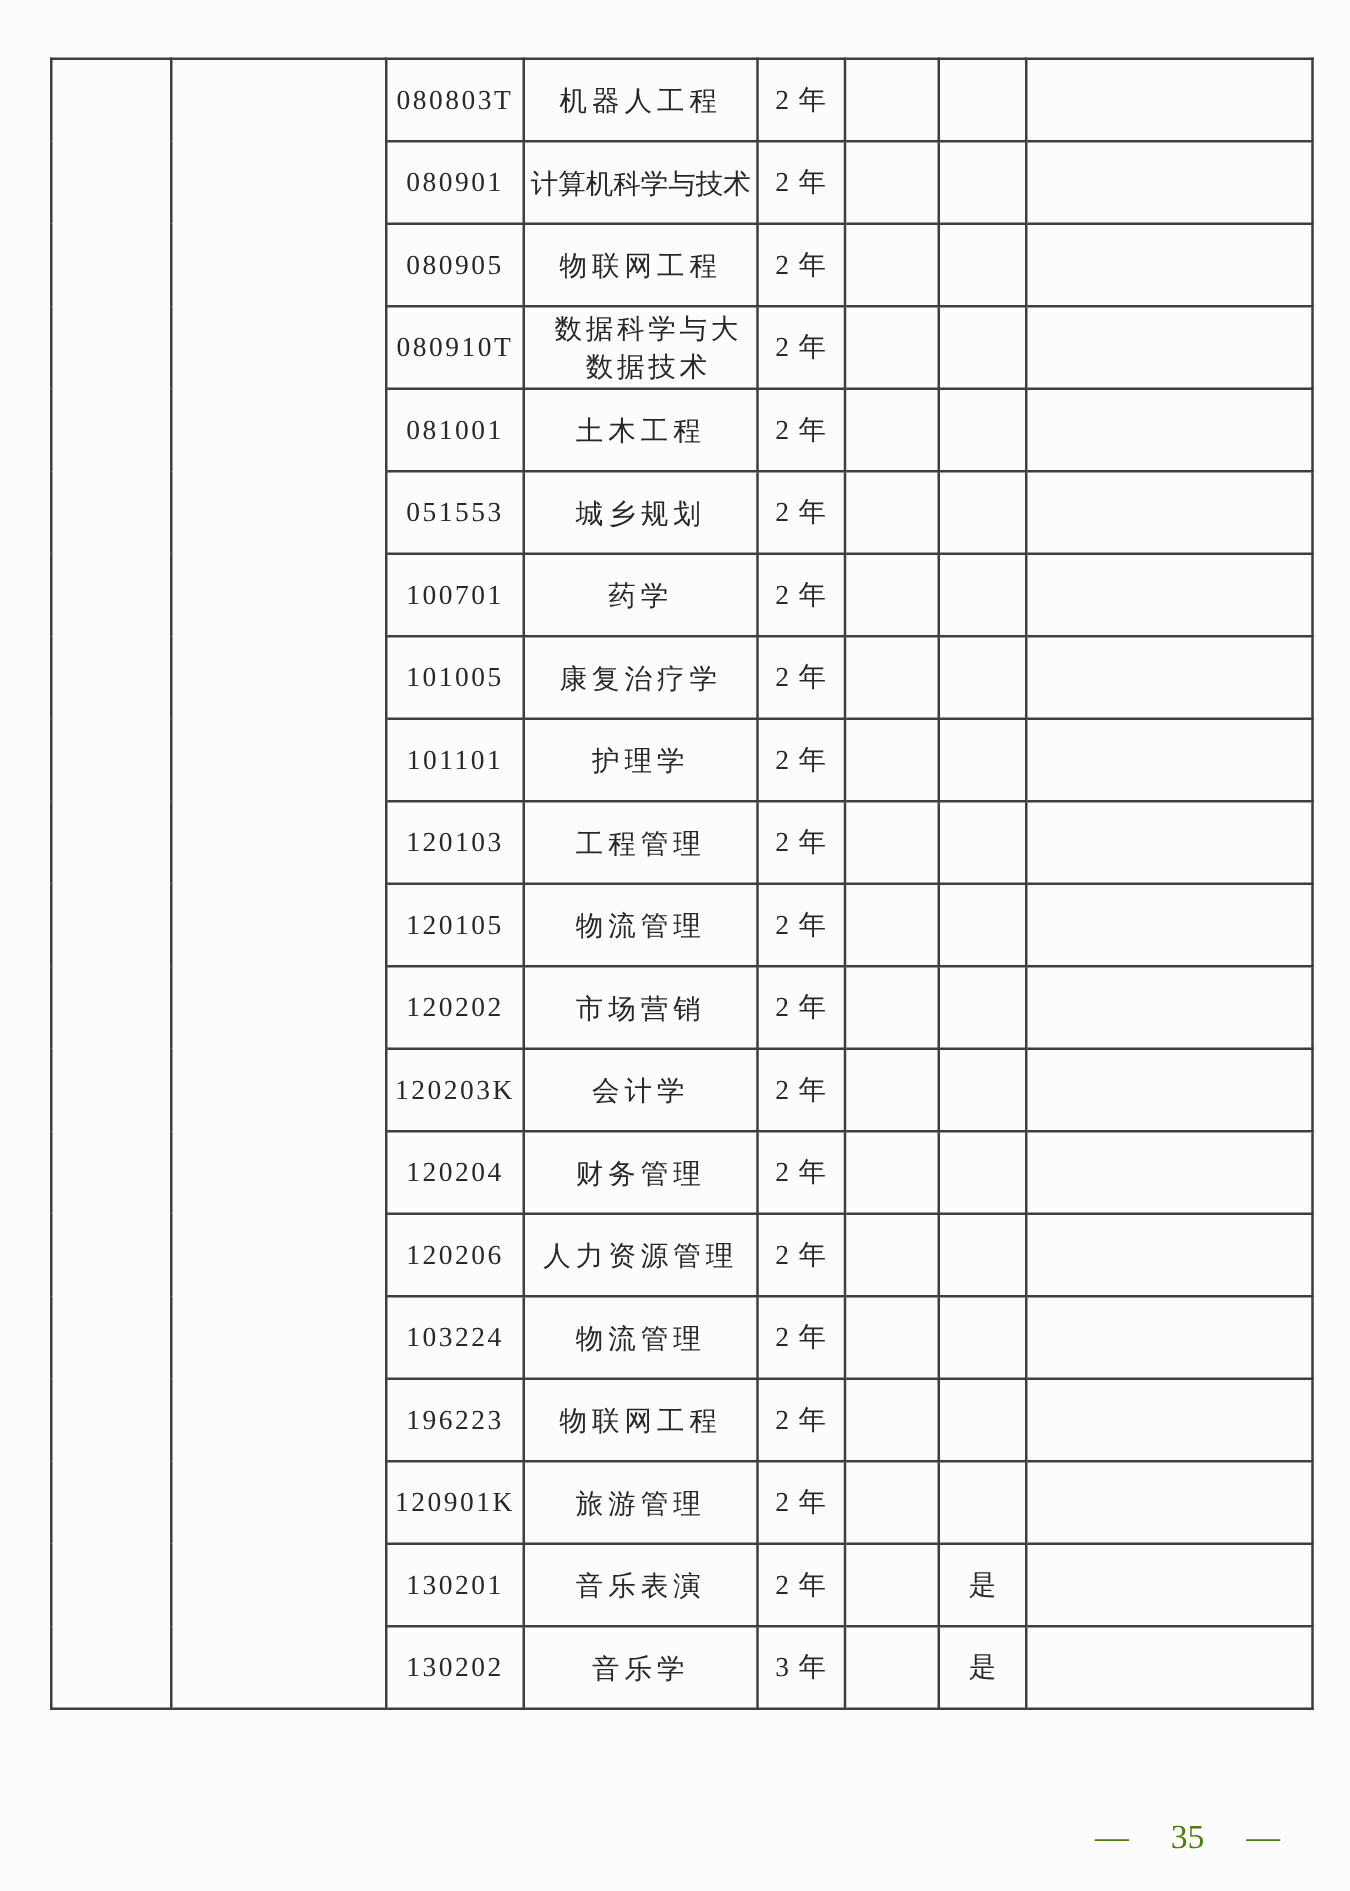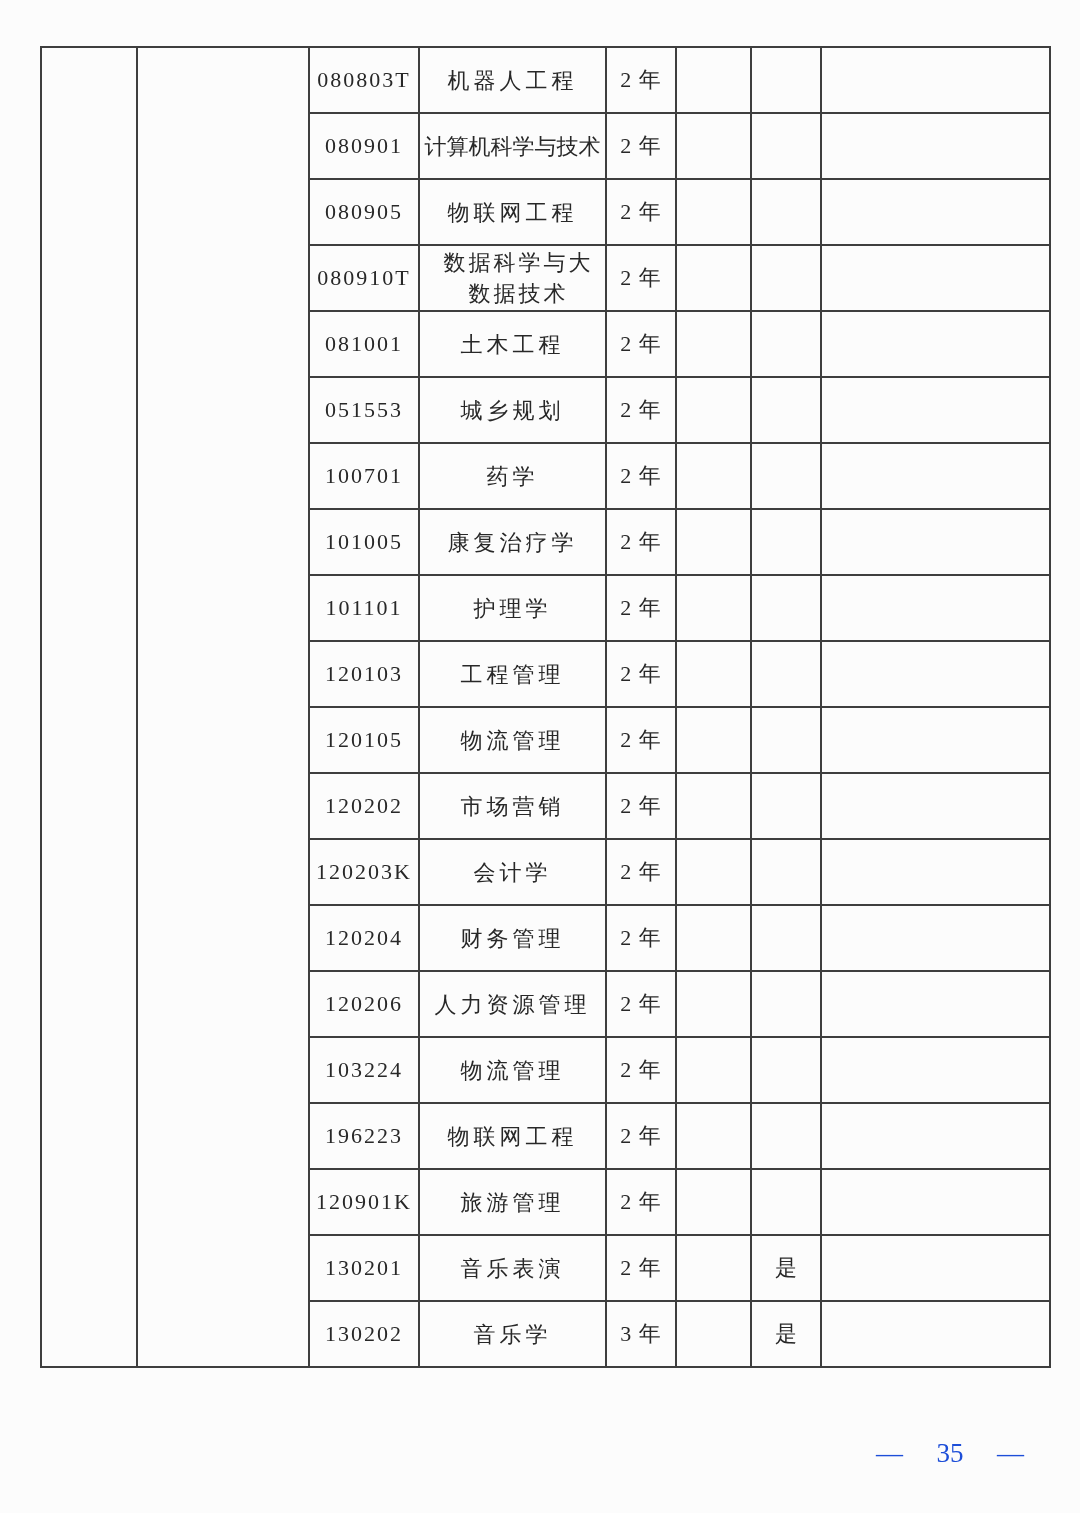--- a/index.html
+++ b/index.html
@@ -35,23 +35,23 @@
   table.majors tr { height: 66px; }
   td.code  { letter-spacing: 2px; }
   td.name  { letter-spacing: 4px; line-height: 31px; padding: 0 1px; }
   td.name.tight  { letter-spacing: 0; }
   td.name.wrap2  { letter-spacing: 3px; padding-left: 12px; }
   td.year  { letter-spacing: 1px; }
   td.flag  { letter-spacing: 0; }
   .page-num {
     position: absolute;
     right: 56px;
-    bottom: 44px;
+    bottom: 28px;
     font-size: 27px;
-    color: #1d4ed8;
+    color: #4d7c0f;
     word-spacing: 10px;
     white-space: pre;
   }
 </style>
 </head>
 <body>
 
 <div class="page">
 
   <table class="majors">

